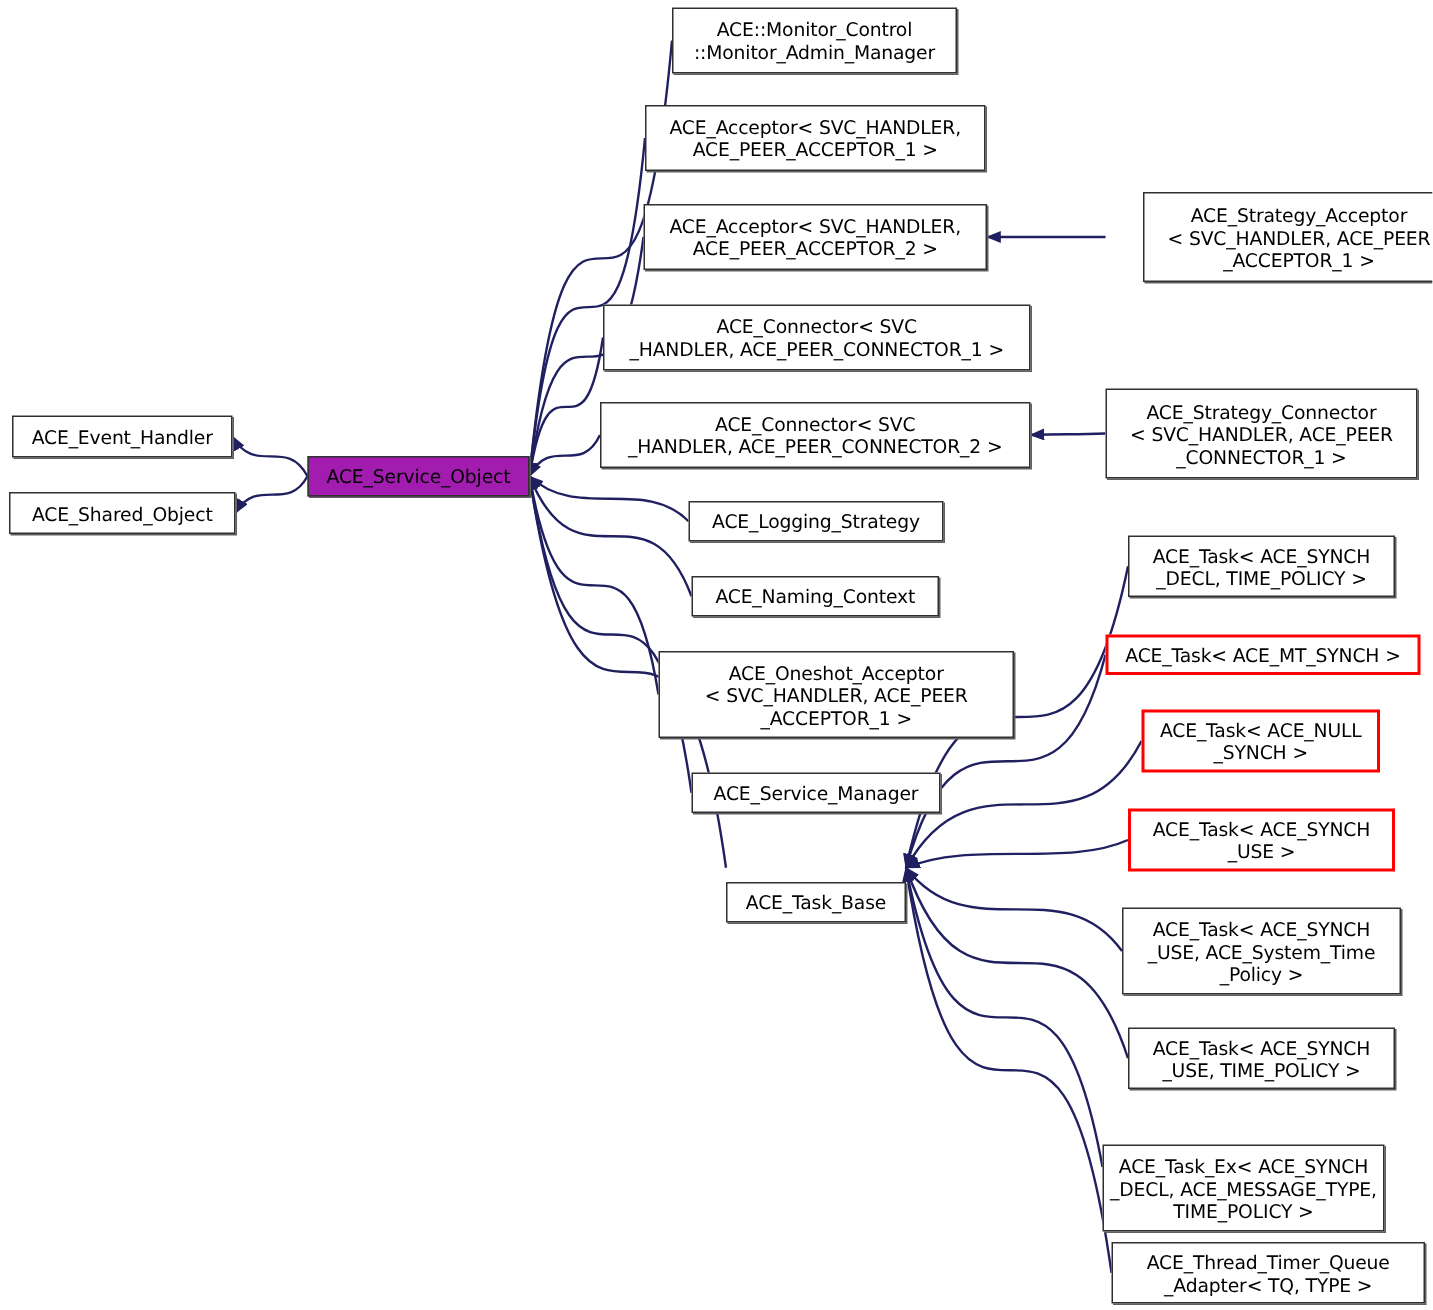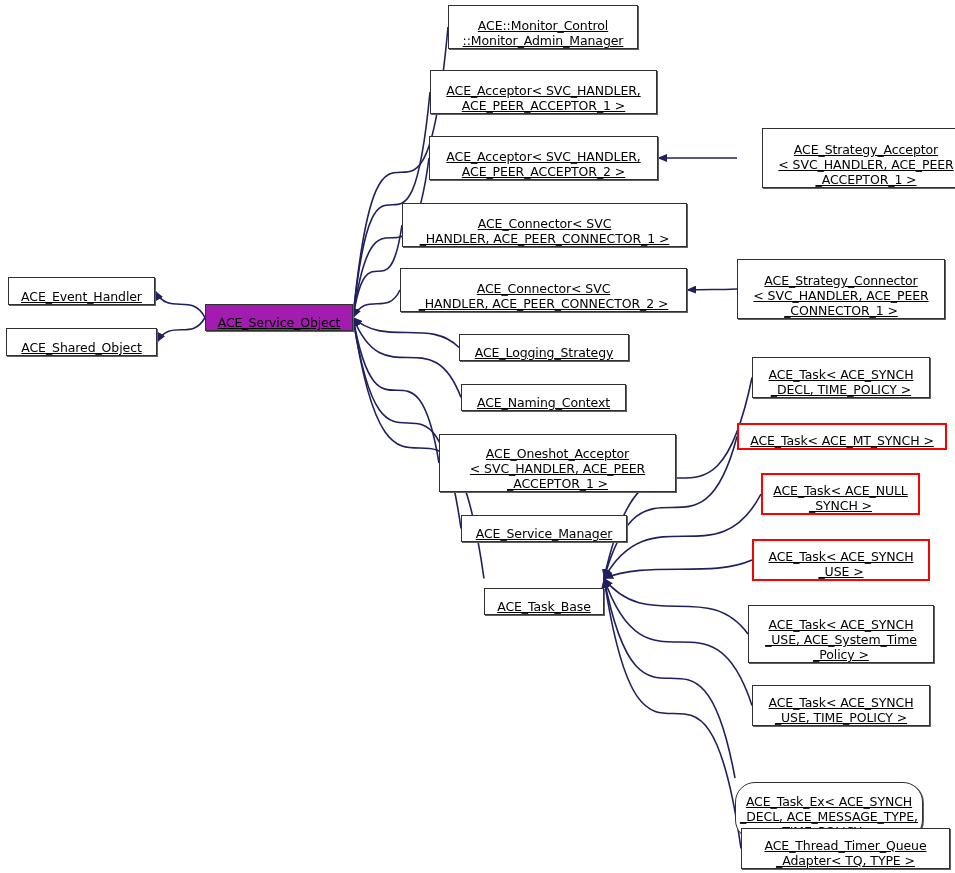--- a/index.html
+++ b/index.html
@@ -21,32 +21,31 @@
     left: 0;
     top: 0;
     width: 955px;
     height: 873px;
     pointer-events: none;
   }
   .node {
     position: absolute;
     box-sizing: border-box;
     display: flex;
-    align-items: flex-end;
+    align-items: center;
     justify-content: center;
     text-align: center;
     background: #ffffff;
     border: 1px solid #303030;
     box-shadow: 1px 1px 0 0 #606060;
     color: #000000;
     font-size: 12.5px;
     line-height: 15px;
     white-space: pre;
     letter-spacing: -0.1px;
-    text-decoration: underline;
   }
   .node.central {
     background: #a21caf;
     border: 1px solid #303030;
   }
   .node.highlight {
     border: 2px solid #ff0000;
     box-shadow: none;
   }
   .node-label {
@@ -121,19 +120,19 @@
       <div class="node highlight" style="left: 737px; top: 423px; width: 210px; height: 27px;"><span class="node-label">ACE_Task&lt; ACE_MT_SYNCH &gt;</span></div>
       <div class="node highlight" style="left: 761px; top: 473px; width: 159px; height: 42px;"><span class="node-label">ACE_Task&lt; ACE_NULL
 _SYNCH &gt;</span></div>
       <div class="node highlight" style="left: 752px; top: 539px; width: 178px; height: 42px;"><span class="node-label">ACE_Task&lt; ACE_SYNCH
 _USE &gt;</span></div>
       <div class="node" style="left: 748px; top: 605px; width: 186px; height: 58px;"><span class="node-label">ACE_Task&lt; ACE_SYNCH
 _USE, ACE_System_Time
 _Policy &gt;</span></div>
       <div class="node" style="left: 752px; top: 685px; width: 178px; height: 41px;"><span class="node-label">ACE_Task&lt; ACE_SYNCH
 _USE, TIME_POLICY &gt;</span></div>
-      <div class="node" style="left: 735px; top: 782px; width: 188px; height: 58px; border-radius: 20px;"><span class="node-label">ACE_Task_Ex&lt; ACE_SYNCH
+      <div class="node" style="left: 735px; top: 763px; width: 188px; height: 58px;"><span class="node-label">ACE_Task_Ex&lt; ACE_SYNCH
 _DECL, ACE_MESSAGE_TYPE,
 TIME_POLICY &gt;</span></div>
       <div class="node" style="left: 741px; top: 828px; width: 209px; height: 41px;"><span class="node-label">ACE_Thread_Timer_Queue
 _Adapter&lt; TQ, TYPE &gt;</span></div>
     </div>
 </div>
 
 </body></html>

